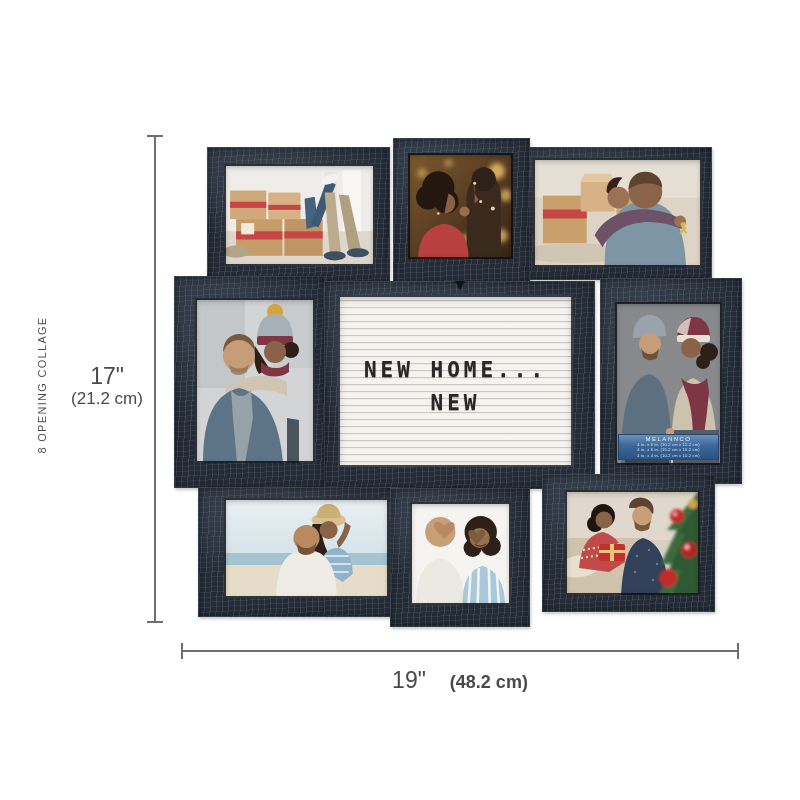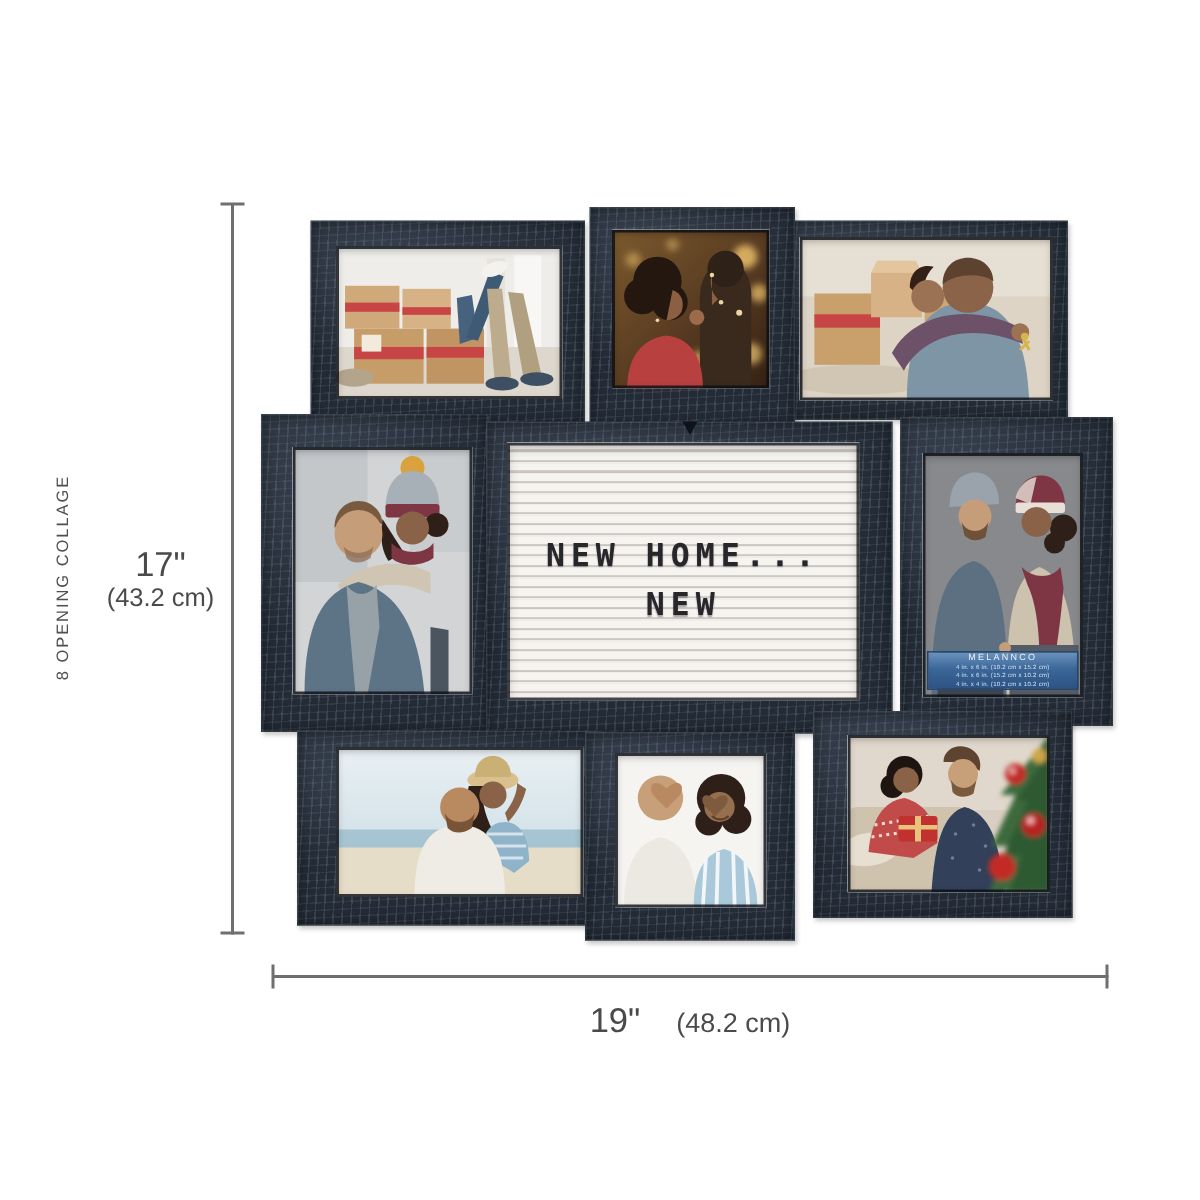--- a/index.html
+++ b/index.html
@@ -13,21 +13,21 @@
   .vtick.t{top:135px;} .vtick.b{top:621px;}
   .hline{left:182px;top:650px;width:557px;height:2px;}
   .htick{width:2px;height:16px;top:643px;}
   .htick.l{left:181px;} .htick.r{left:737px;}
 
   .vlabel{position:absolute;left:60px;top:363px;width:94px;text-align:center;color:#4a4a4a;}
   .vlabel .dim-big{font-size:23px;line-height:1.15;display:block;}
   .vlabel .dim-small{font-size:17px;display:block;}
   .hlabel{position:absolute;left:330px;top:667px;width:260px;text-align:center;color:#4a4a4a;}
   .hlabel .dim-big{font-size:23px;}
-  .hlabel .dim-small{font-size:18px;margin-left:24px;}
+  .hlabel .dim-small{font-size:18px;margin-left:24px;font-weight:bold;}
 
   .side-label{position:absolute;left:42px;top:385px;transform:translate(-50%,-50%) rotate(-90deg);
               white-space:nowrap;font-size:11px;letter-spacing:1.3px;color:#4f4f4f;}
 
   
   .frame{position:absolute;
     background:
       radial-gradient(120% 90% at 28% 18%, rgba(125,140,160,.22), transparent 60%),
       repeating-linear-gradient(93deg, rgba(205,215,228,.13) 0 1px, rgba(0,0,0,0) 1px 6px),
       repeating-linear-gradient(177deg, rgba(160,175,195,.10) 0 1px, rgba(0,0,0,0) 1px 5px),
@@ -82,21 +82,21 @@
 
 <div class="stage">
 
   <div class="side-label">8 OPENING COLLAGE</div>
 
   <div class="dim vline"></div>
   <div class="dim vtick t"></div>
   <div class="dim vtick b"></div>
   <div class="vlabel">
     <span class="dim-big">17"</span>
-    <span class="dim-small">(43.2 cm)</span>
+    <span class="dim-small">(21.2 cm)</span>
   </div>
 
   <div class="dim hline"></div>
   <div class="dim htick l"></div>
   <div class="dim htick r"></div>
   <div class="hlabel">
     <span class="dim-big">19"</span><span class="dim-small">(48.2 cm)</span>
   </div>
 
   <div class="frame" id="f-tl">

